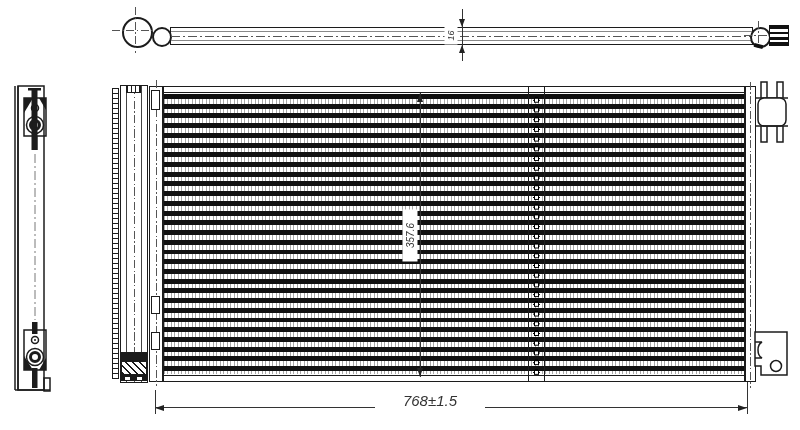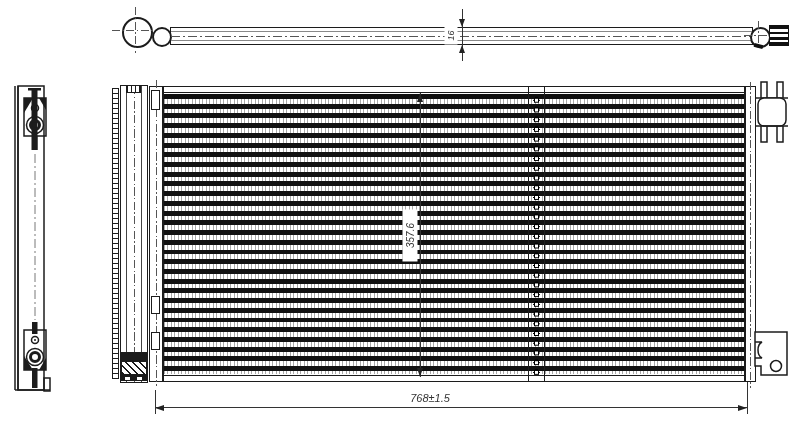--- a/index.html
+++ b/index.html
@@ -150,16 +150,16 @@
     <div class="ln" style="left:420px;top:93px;width:1px;height:284px;"></div>
     <div class="arr" style="left:417px;top:93px;border-width:0 3px 9px 3px;border-color:transparent transparent #222 transparent;"></div>
     <div class="arr" style="left:417px;top:368px;border-width:9px 3px 0 3px;border-color:#222 transparent transparent transparent;"></div>
     <div class="dimtxt" style="left:384px;top:228px;width:52px;height:15px;line-height:15px;font-size:10px;transform:rotate(-90deg);">357.6</div>
 
     <div class="ln" style="left:155px;top:390px;width:1px;height:24px;"></div>
     <div class="ln" style="left:747px;top:382px;width:1px;height:32px;"></div>
     <div class="ln" style="left:155px;top:407px;width:592px;height:1px;"></div>
     <div class="arr" style="left:155px;top:404.5px;border-width:3px 9px 3px 0;border-color:transparent #222 transparent transparent;"></div>
     <div class="arr" style="left:738px;top:404.5px;border-width:3px 0 3px 9px;border-color:transparent transparent transparent #222;"></div>
-    <div class="dimtxt" style="left:375px;top:392px;width:110px;font-size:11px;">768±1.5</div>
+    <div class="dimtxt" style="left:375px;top:392px;width:110px;font-size:15px;">768±1.5</div>
   </div>
 
 </div>
 
 </body></html>

